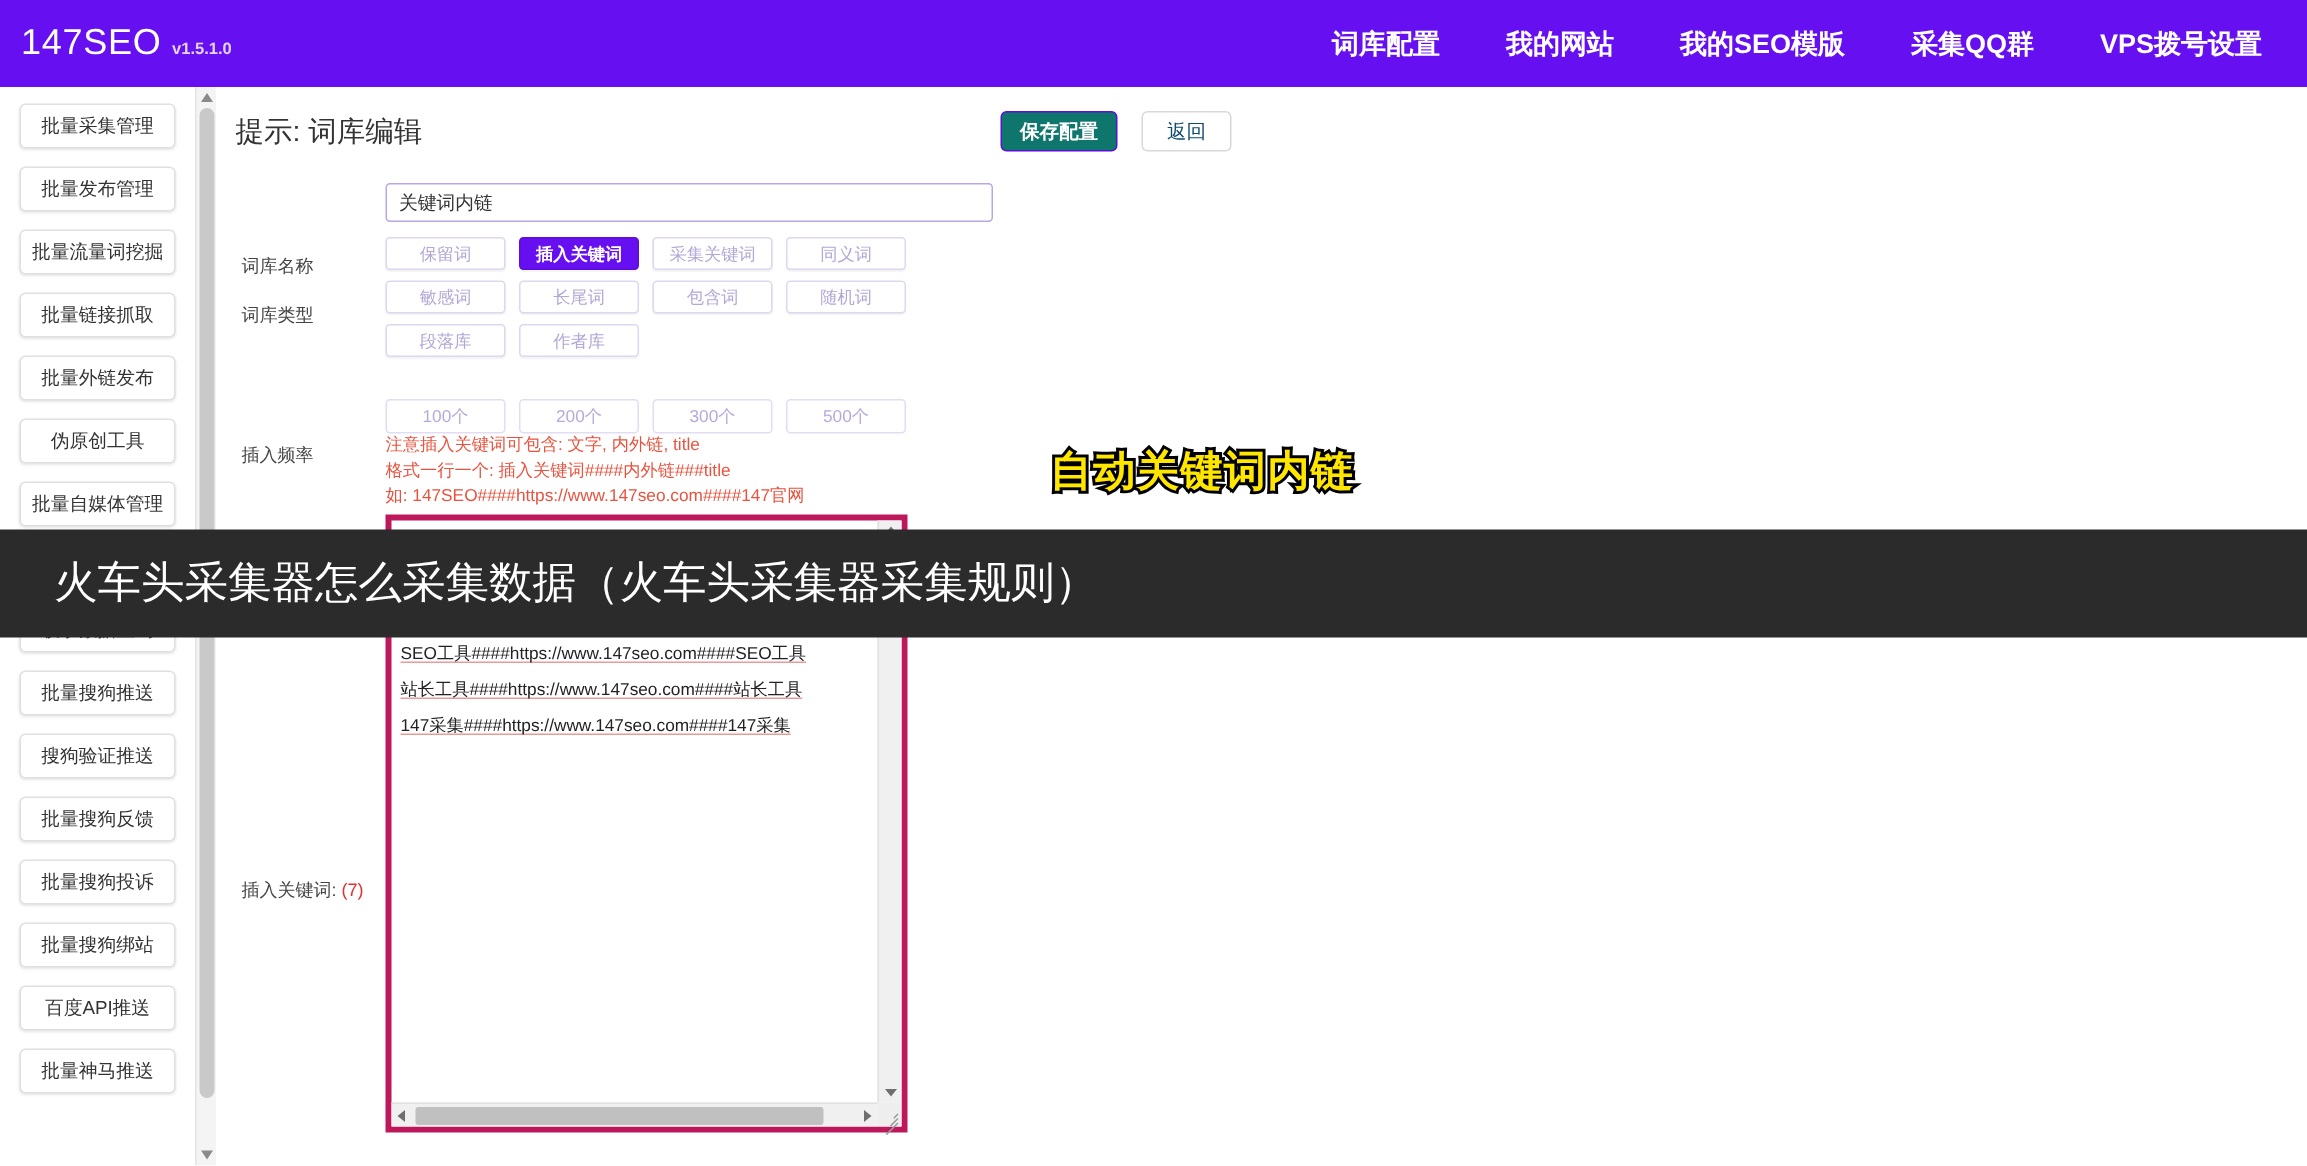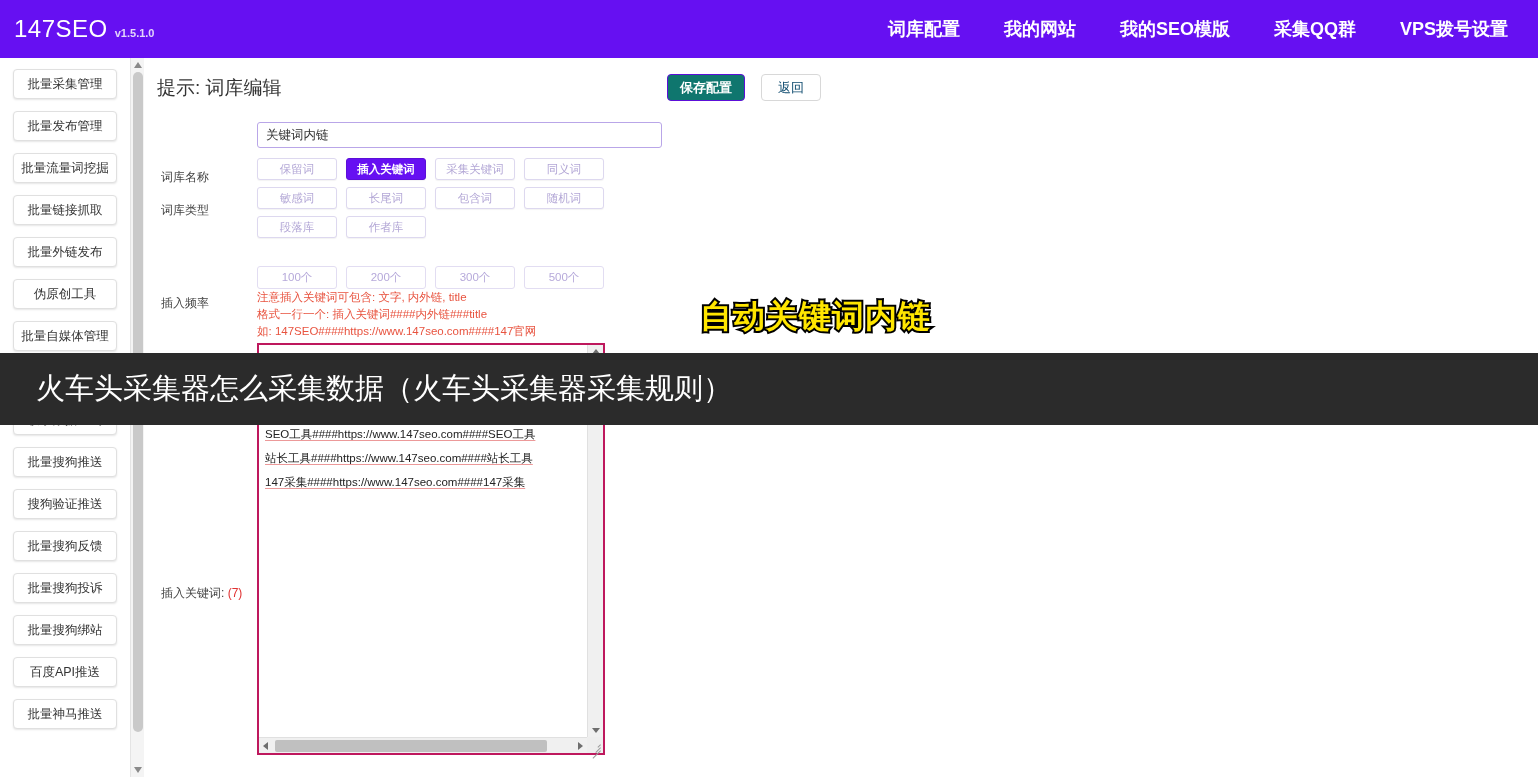--- a/index.html
+++ b/index.html
@@ -110,21 +110,21 @@
   }
 
   .hint {
     position: absolute; left: 112px; top: 231px;
     color: #e8533f; font-size: 11.5px; line-height: 17px; white-space: nowrap;
   }
 
   
   .ta-wrap {
     position: absolute; left: 112px; top: 285px; width: 348px; height: 412px;
-    border: 2px solid #be185d; background: #fff;
+    border: 4px solid #be185d; background: #fff;
   }
   .ta-body {
     position: absolute; left: 0; top: 0; right: 16px; bottom: 16px;
     padding: 5px 6px; overflow: hidden;
   }
   .ta-line {
     font-size: 11.5px; color: #222; line-height: 24px; white-space: nowrap;
     text-decoration: underline; text-decoration-color: rgba(220,70,70,.55);
     text-decoration-style: solid; text-underline-offset: 2px;
   }
@@ -156,21 +156,21 @@
   .ta-grip i {
     position: absolute; right: 2px; bottom: 2px; width: 11px; height: 1px;
     background: #9a9a9a; transform: rotate(-45deg); transform-origin: right bottom;
   }
   .ta-grip i:nth-child(2) { bottom: 5px; width: 7px; }
   .ta-grip i:nth-child(3) { bottom: 8px; width: 4px; }
 
   
   .yellow-title {
     position: absolute; left: 700px; top: 295px;
-    font-size: 32px; font-weight: 700; color: #ffe600;
+    font-size: 28px; font-weight: 700; color: #ffe600;
     letter-spacing: 1px; white-space: nowrap;
     -webkit-text-stroke: 4px #000; paint-order: stroke fill;
   }
   .overlay-band {
     position: absolute; left: 0; top: 353px; width: 1538px; height: 72px;
     background: #2b2b2b; display: flex; align-items: center;
   }
   .overlay-text {
     color: #ffffff; font-size: 29px; margin-left: 36px; white-space: nowrap;
     font-family: "DejaVu Sans", "Liberation Sans", sans-serif;

